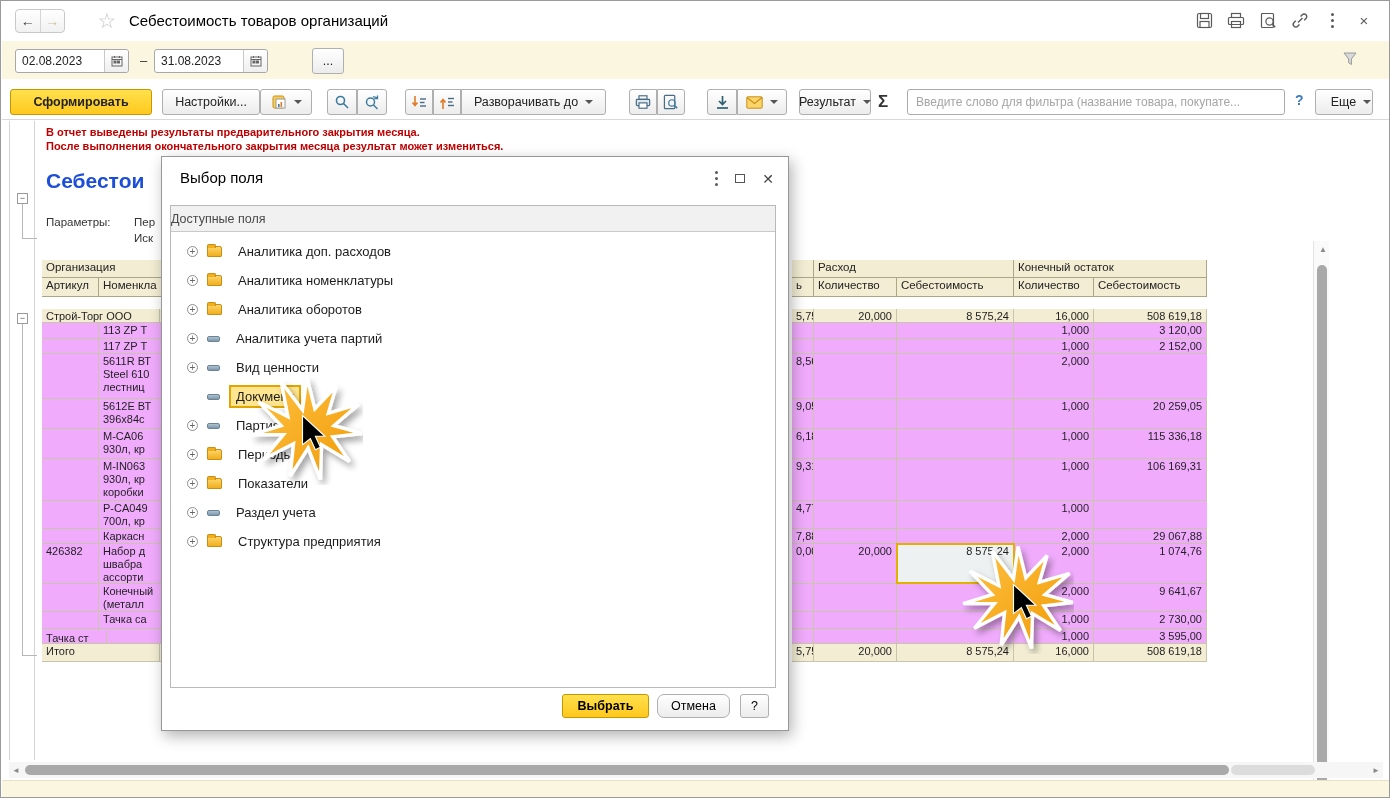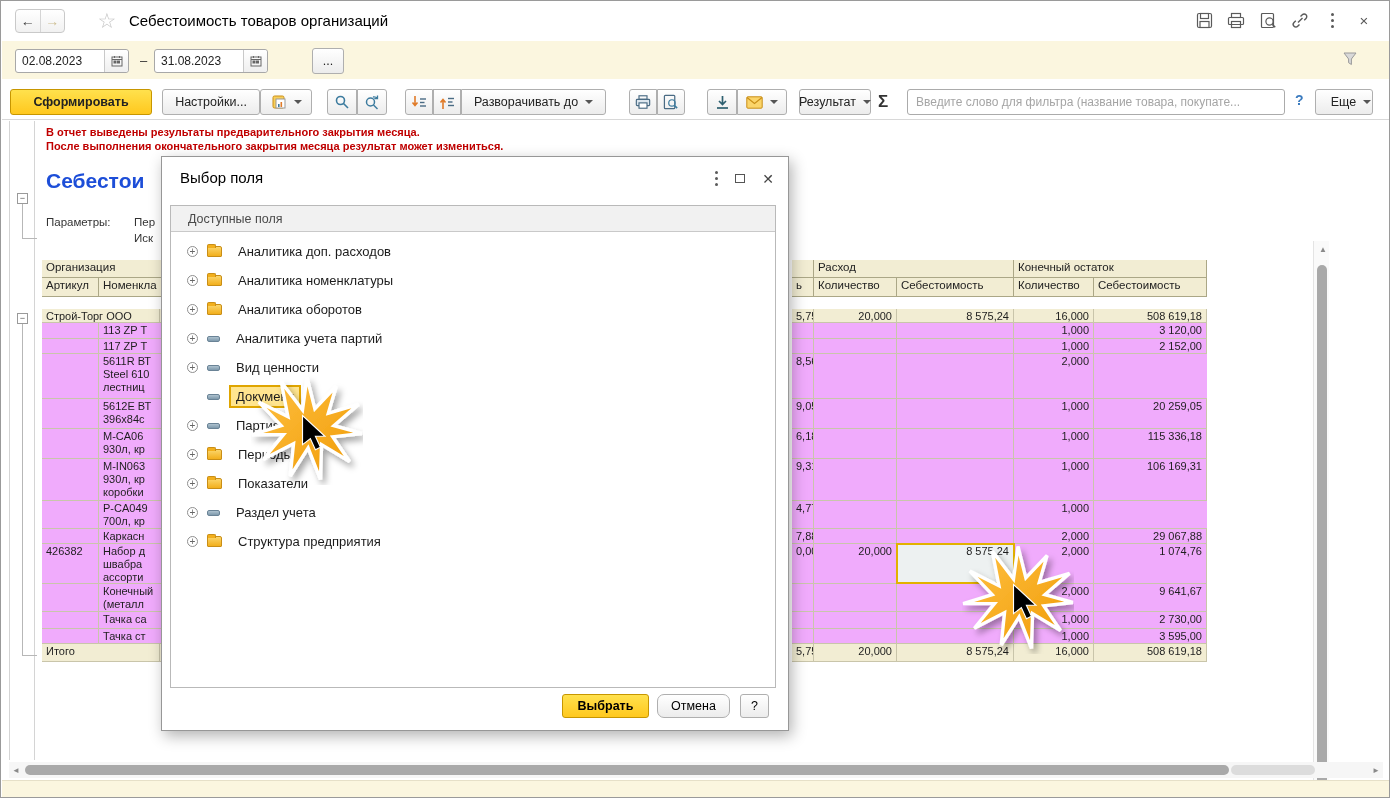--- a/index.html
+++ b/index.html
@@ -70,21 +70,21 @@
   .htrack2 { position:absolute; left:1222px; top:3px; width:84px; height:10px; background:#DCDCDC; border-radius:5px; }
   .bottom-strip { position:absolute; left:1px; top:779px; width:1388px; height:18px; background:var(--panel-yellow); border-top:1px solid #E6E0C8; }
 
   
   .dialog { position:absolute; left:160px; top:155px; width:628px; height:575px; background:#FFF; border:1px solid #979797; box-shadow:3px 5px 14px rgba(0,0,0,.30); z-index:40; }
   .dlg-title { position:absolute; left:18px; top:12px; font-size:15px; color:#000; }
   .dlg-icons { position:absolute; right:14px; top:14px; display:flex; gap:17px; align-items:center; }
   .dlg-maxbox { width:10px; height:9px; border:1px solid #555; display:inline-block; }
   .dlg-x { font-size:14px; color:#444; line-height:10px; }
   .listbox { position:absolute; left:8px; top:48px; width:606px; height:483px; border:1px solid #B9B9B9; background:#FFF; overflow:hidden; }
-  .listbox-header { height:26px; background:#F1F1F1; border-bottom:1px solid #C9C9C9; display:flex; align-items:center; padding-left:17px; font-size:12.5px; color:#4A4A4A; }
+  .listbox-header { height:26px; background:#F1F1F1; border-bottom:1px solid #C9C9C9; display:flex; align-items:center; padding-left:0; font-size:12.5px; color:#4A4A4A; }
   .tree { padding-top:5px; }
   .tree-row { height:29px; display:flex; align-items:center; padding-left:16px; }
   .expander { width:11px; height:11px; border:1px solid #8F8F8F; border-radius:50%; font-size:10px; line-height:9px; text-align:center; color:#666; flex:0 0 auto; }
   .expander.hidden { visibility:hidden; }
   .t-icon { margin-left:9px; flex:0 0 auto; }
   .icon-folder { width:15px; height:11px; background:linear-gradient(#FBD56A,#F2AF1C); border:1px solid #C98E16; border-radius:2px 2px 1px 1px; position:relative; }
   .icon-folder::before { content:""; position:absolute; left:-1px; top:-3px; width:7px; height:3px; background:#F2AF1C; border:1px solid #C98E16; border-bottom:none; border-radius:2px 2px 0 0; }
   .icon-attr { width:13px; height:6px; background:linear-gradient(#AEC2CF,#7E99AC); border:1px solid #6A8396; border-radius:2px; }
   .tree-label { margin-left:11px; font-size:13px; color:#1C1C1C; padding:2px 5px; }
   .tree-label.selected { background:#FFE58F; outline:2px solid #DFA500; }
@@ -372,21 +372,21 @@
               <div>Конечный</div>
               <div>(металл</div>
             </div>
           </div>
           <div class="trow" style="height: 17px;">
             <div class="tcell" style="width: 57px;"></div>
             <div class="tcell" style="width: 65px;">
               <div>Тачка са</div>
             </div>
           </div>
-          <div class="trow" style="height: 15px;">
+          <div class="trow" style="height: 15px; flex-direction: column;">
             <div class="tcell" style="width: 57px;"></div>
             <div class="tcell" style="width: 65px;">
               <div>Тачка ст</div>
             </div>
           </div>
           <div class="trow sum-row" style="height: 18px;">
             <div class="tcell" style="width: 118px;">Итого</div>
           </div>
         </div>
     </div>

